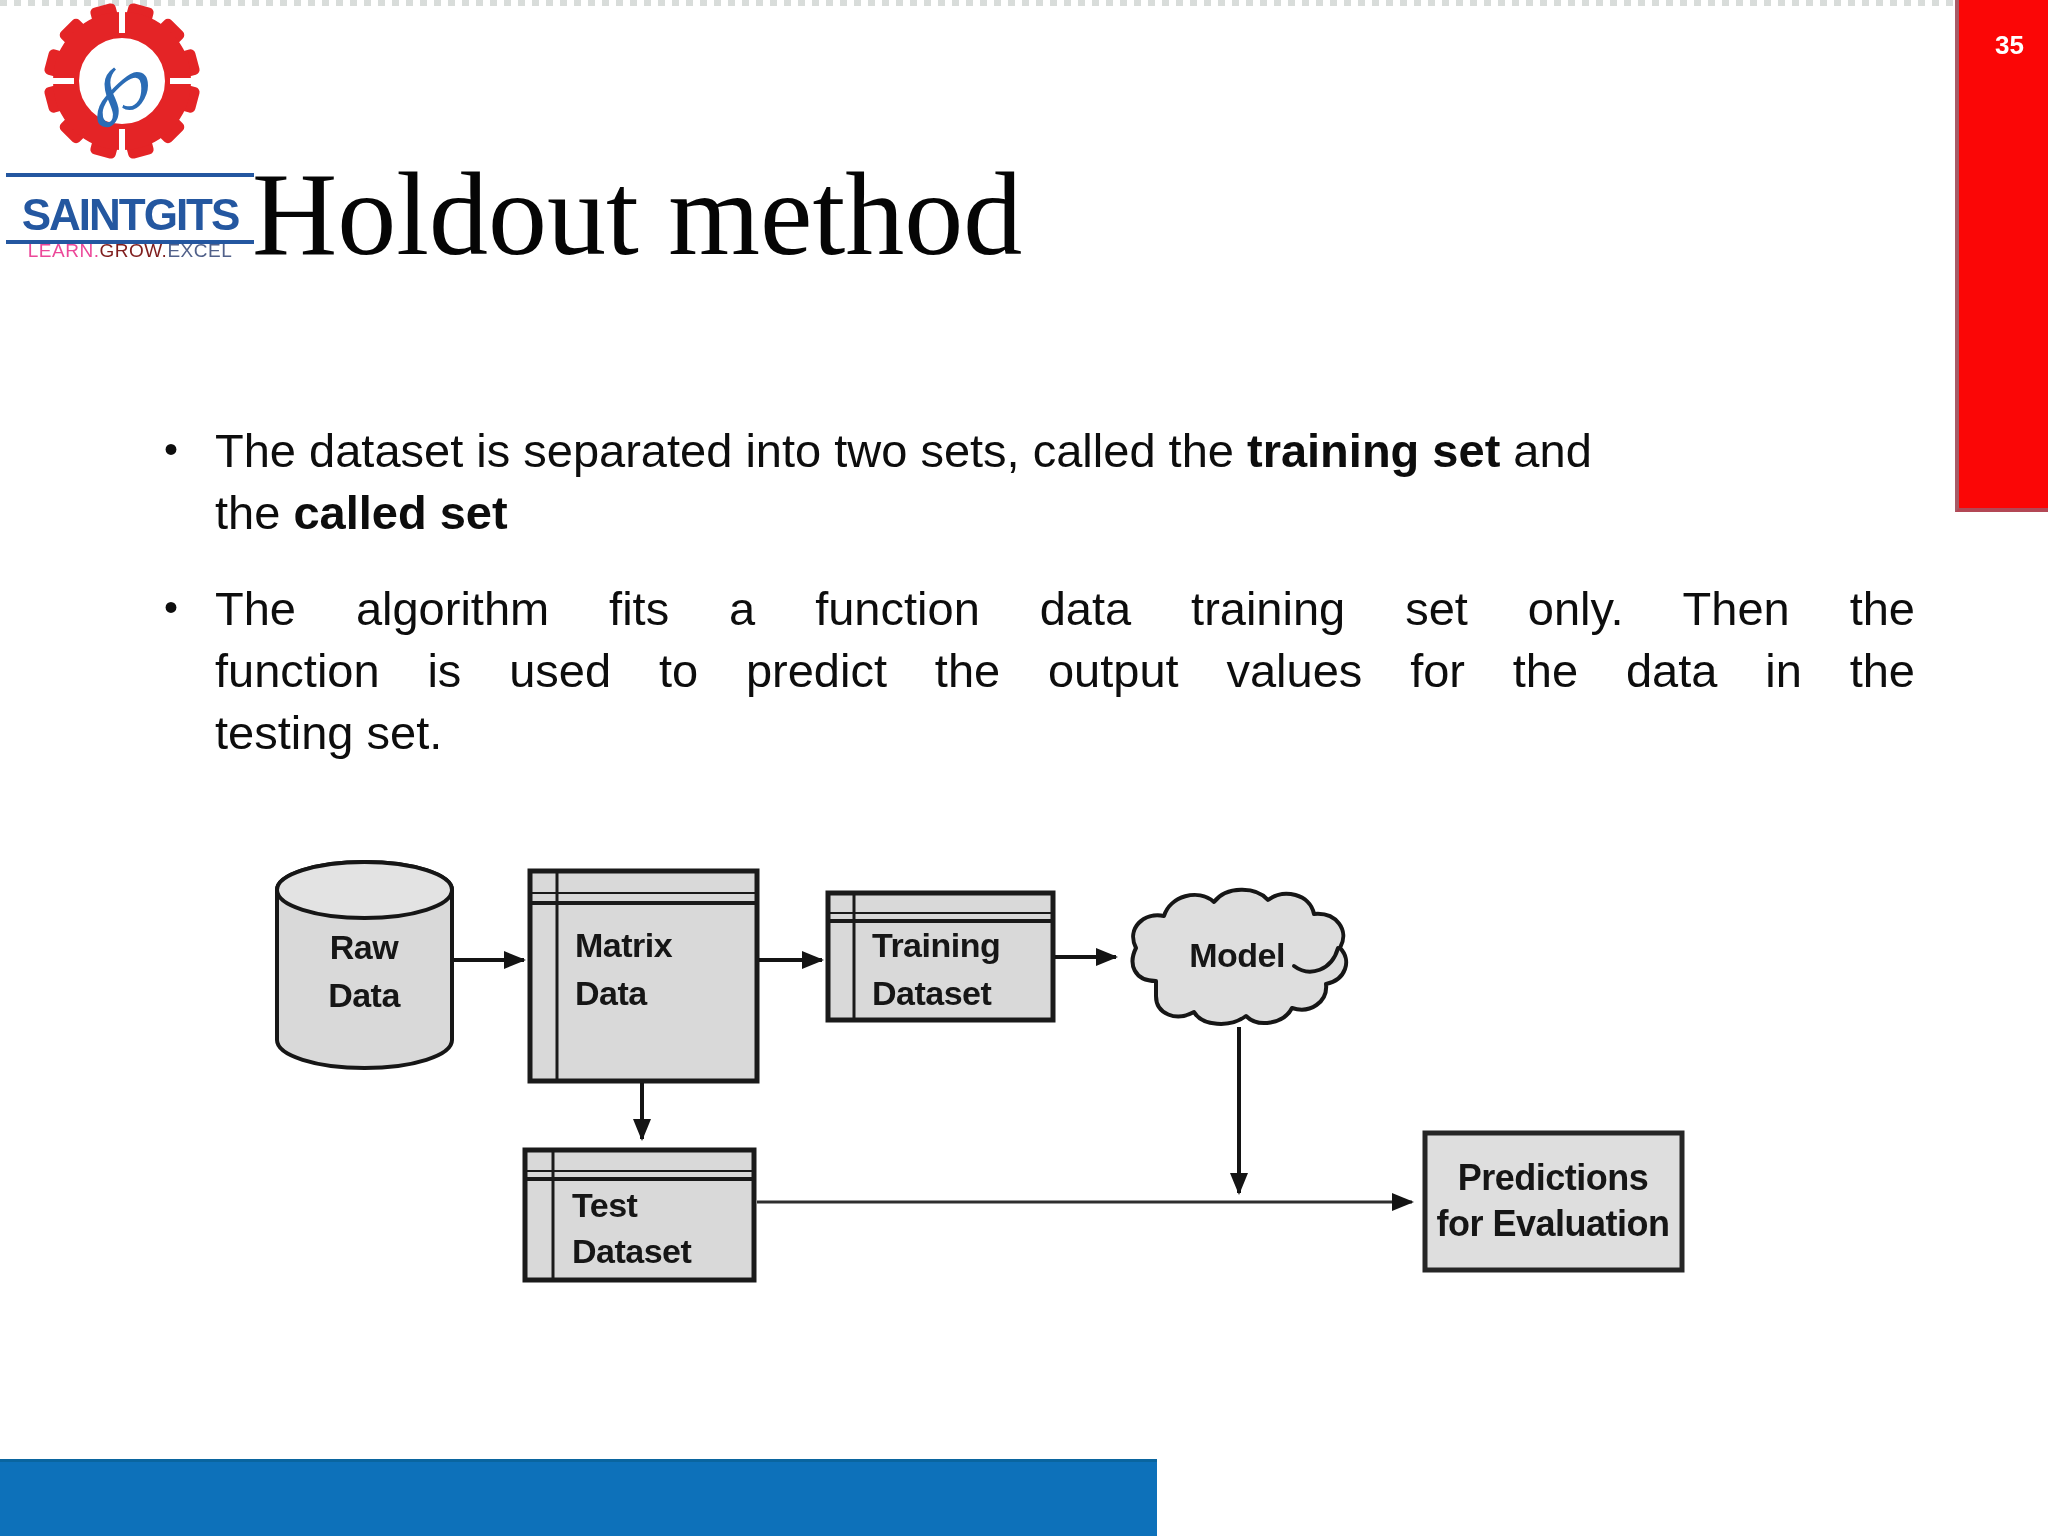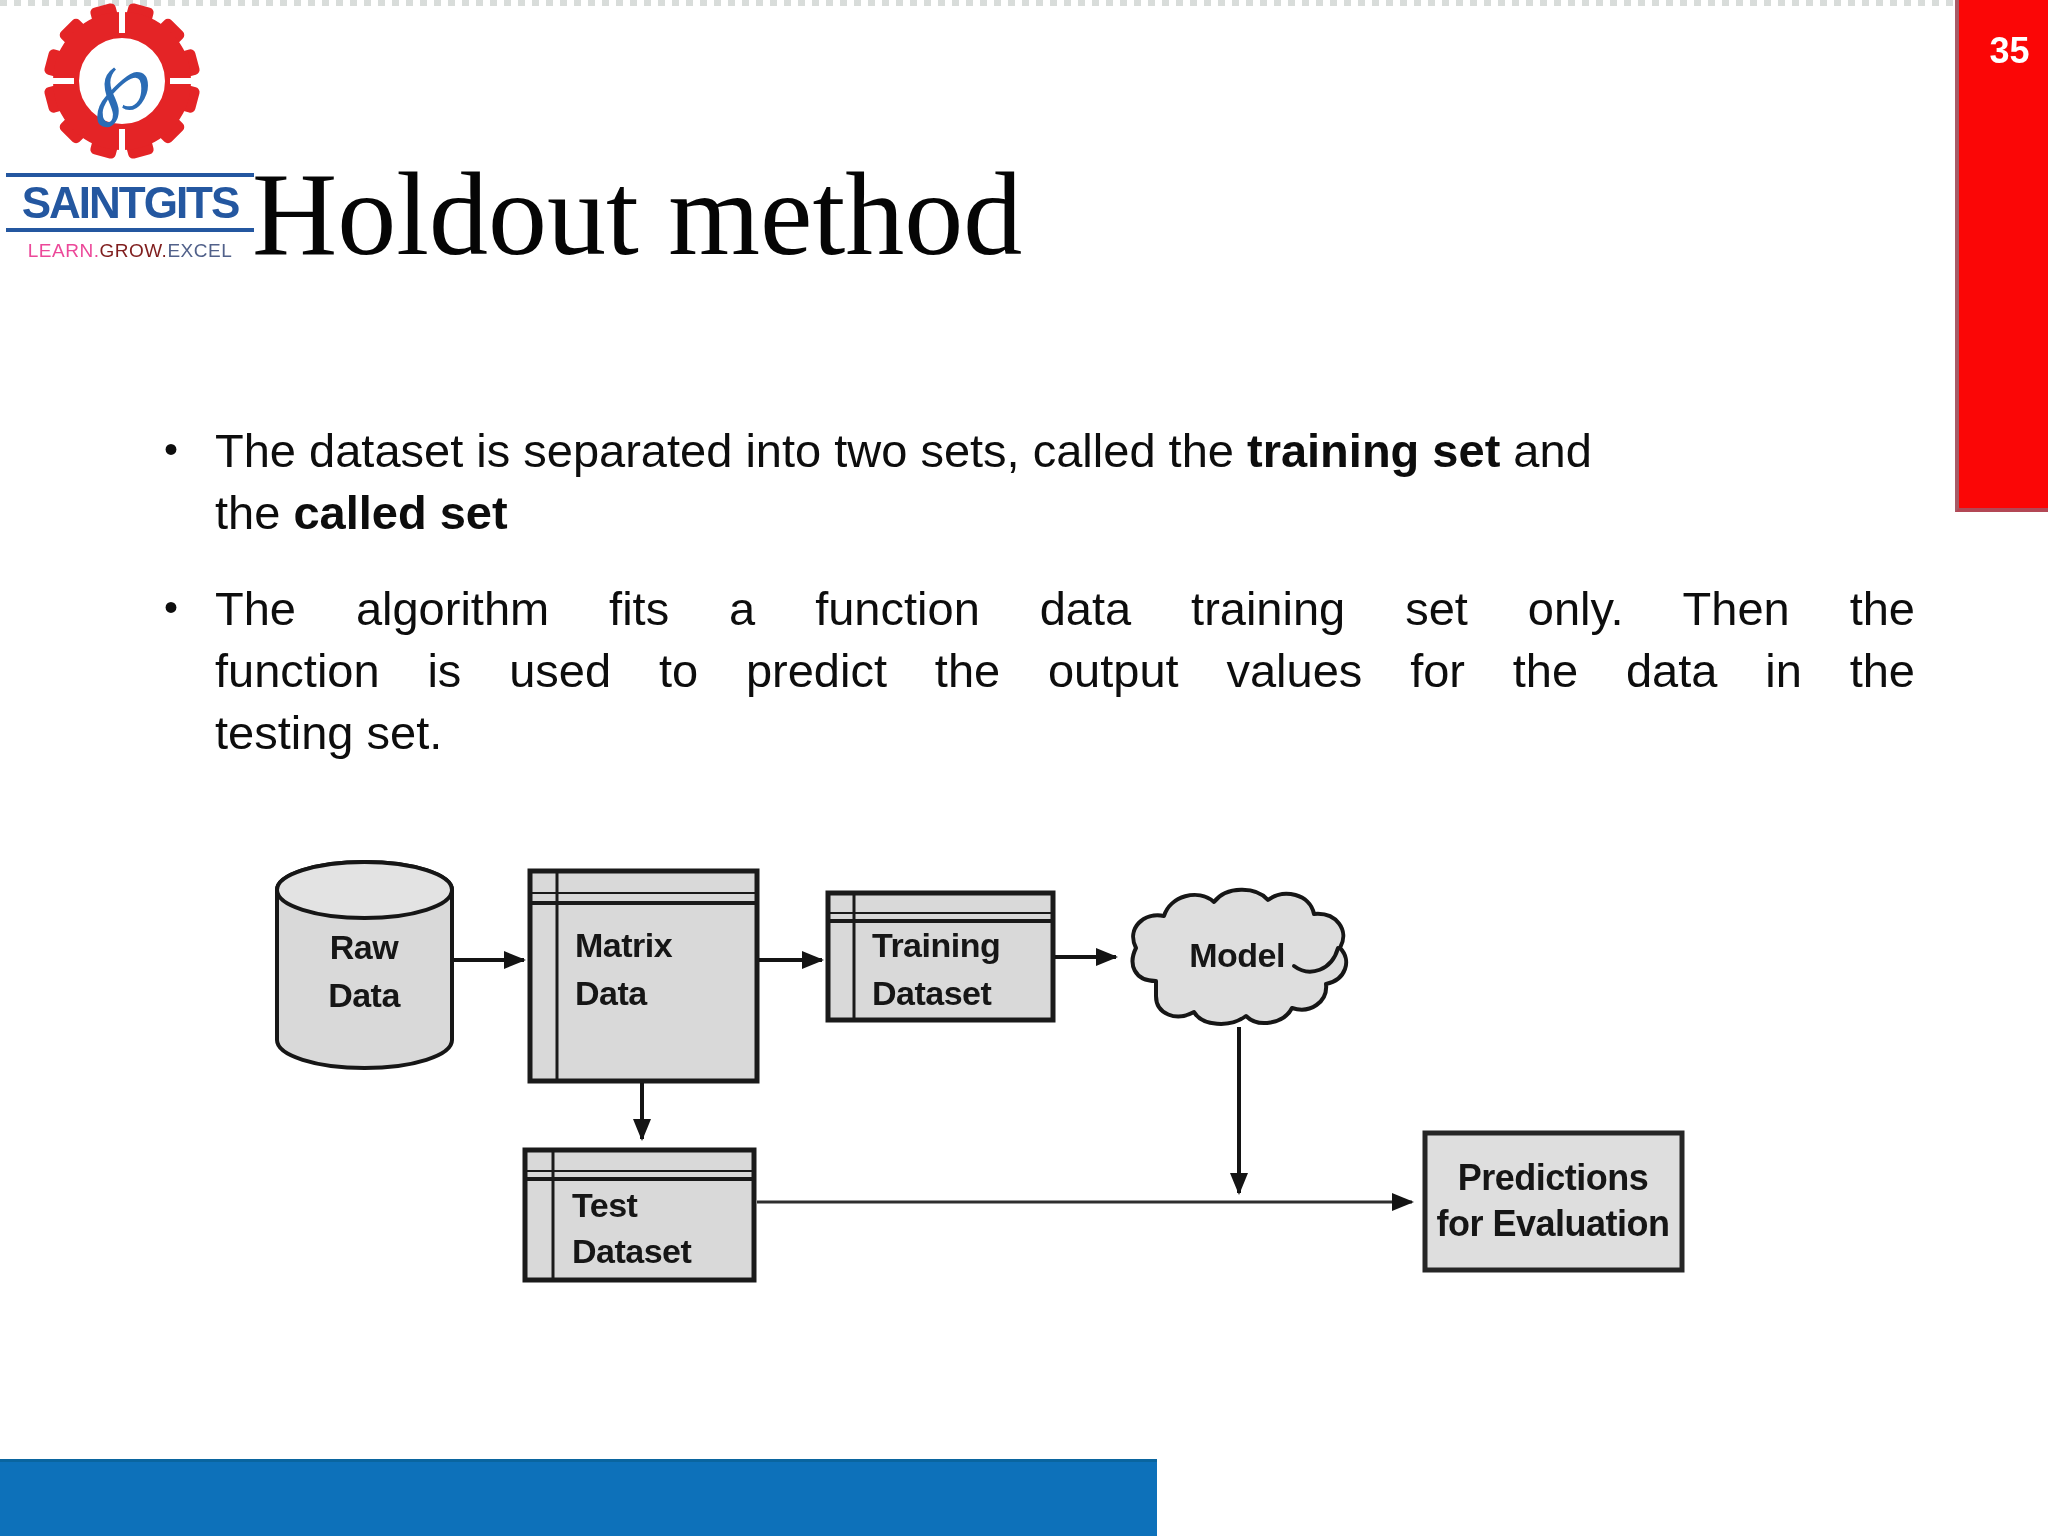--- a/index.html
+++ b/index.html
@@ -9,30 +9,30 @@
   
   .top-strip{position:absolute;left:0;top:0;width:2048px;height:6px;
     background:repeating-linear-gradient(90deg, rgba(185,192,188,0.55) 0 7px, rgba(255,255,255,0) 7px 14px);}
 
   
   .red-bar{position:absolute;left:1955px;top:0;width:93px;height:512px;background:#fb0606;
     border-left:4px solid rgba(140,120,135,0.75);
     border-bottom:4px solid rgba(120,125,150,0.55);
     box-sizing:border-box;}
   .slide-number{margin-top:30px;padding-left:12px;text-align:center;
-    color:#ffffff;font-weight:700;font-size:36px;}
+    color:#ffffff;font-weight:700;font-size:26px;}
 
   
   .blue-bar{position:absolute;left:0;top:1459px;width:1157px;height:77px;
     background:linear-gradient(180deg,#0a659f 0,#0a659f 3px,#0d71ba 3px,#0d71ba 100%);}
 
   
   .logo-gear{position:absolute;left:36px;top:2px;}
   .logo-word{position:absolute;left:6px;top:173px;width:248px;text-align:center;
-    border-top:4px solid #2457a0;border-bottom:4px solid #2457a0;padding:4px 0 3px 0;
+    border-top:4px solid #2457a0;border-bottom:4px solid #2457a0;padding:16px 0 3px 0;
     color:#2457a0;font-weight:700;font-size:44px;letter-spacing:-2px;line-height:1.0;}
   .logo-tagline{position:absolute;left:6px;top:240px;width:248px;text-align:center;
     font-size:19px;letter-spacing:0.5px;font-weight:500;white-space:nowrap;}
 
   
   .title{position:absolute;left:252px;top:150px;
     font-family:Liberation Serif, serif;
     font-size:118px;color:#050505;line-height:1.1;white-space:nowrap;}
 
   

